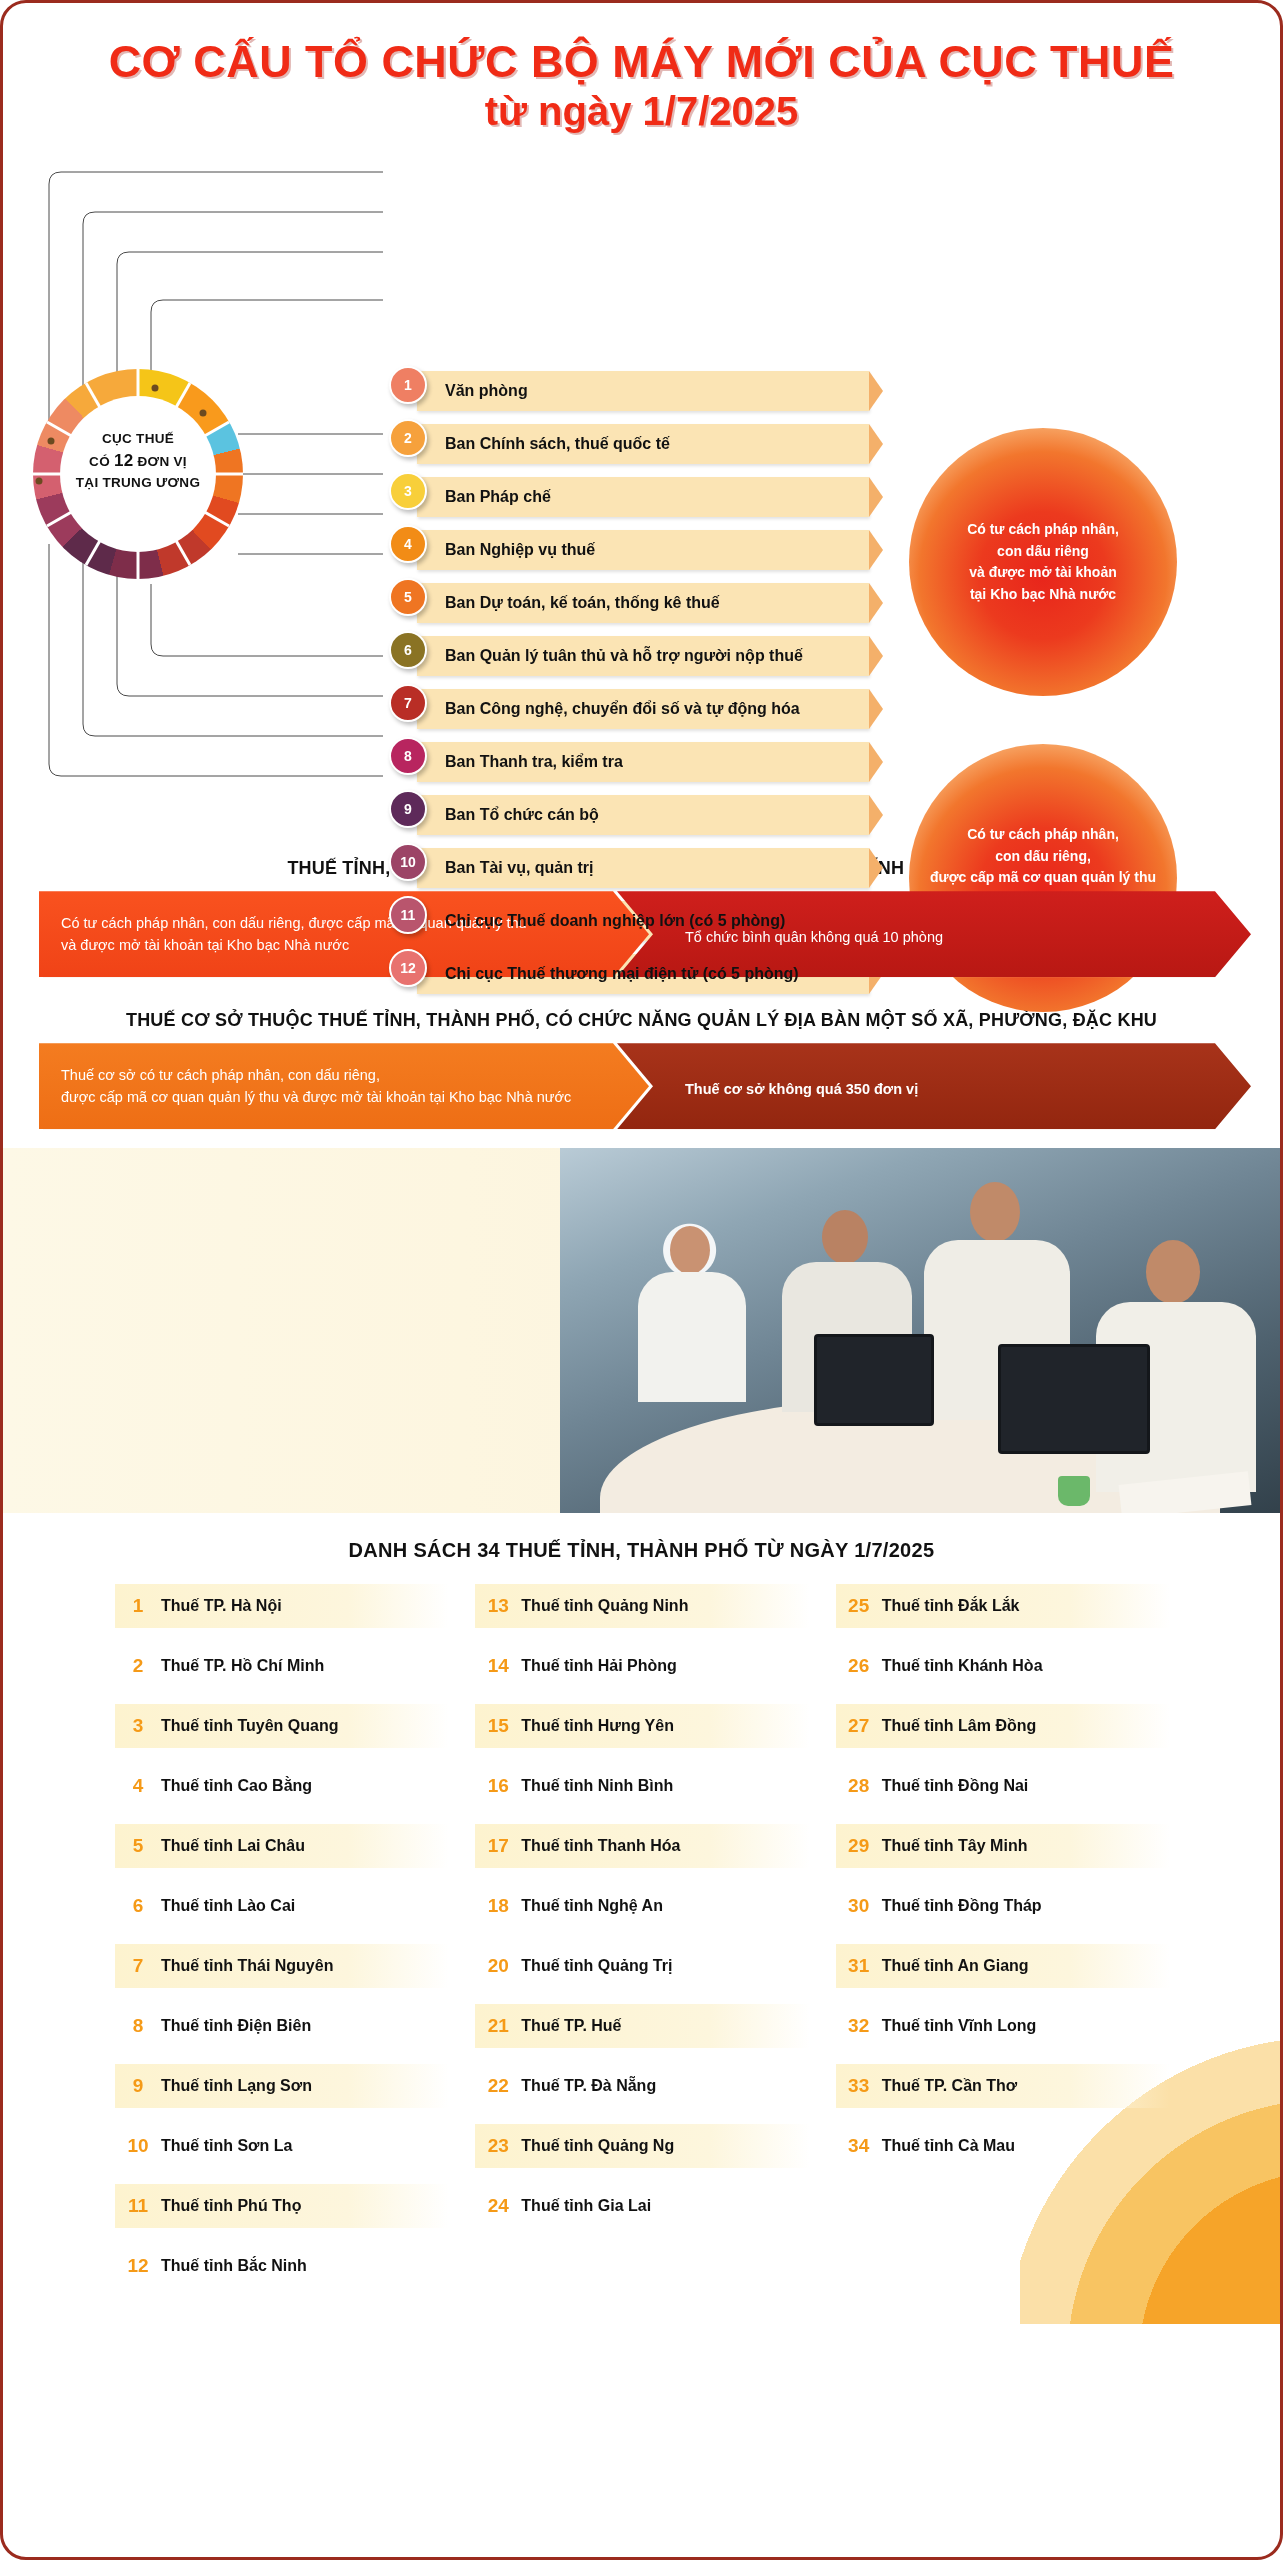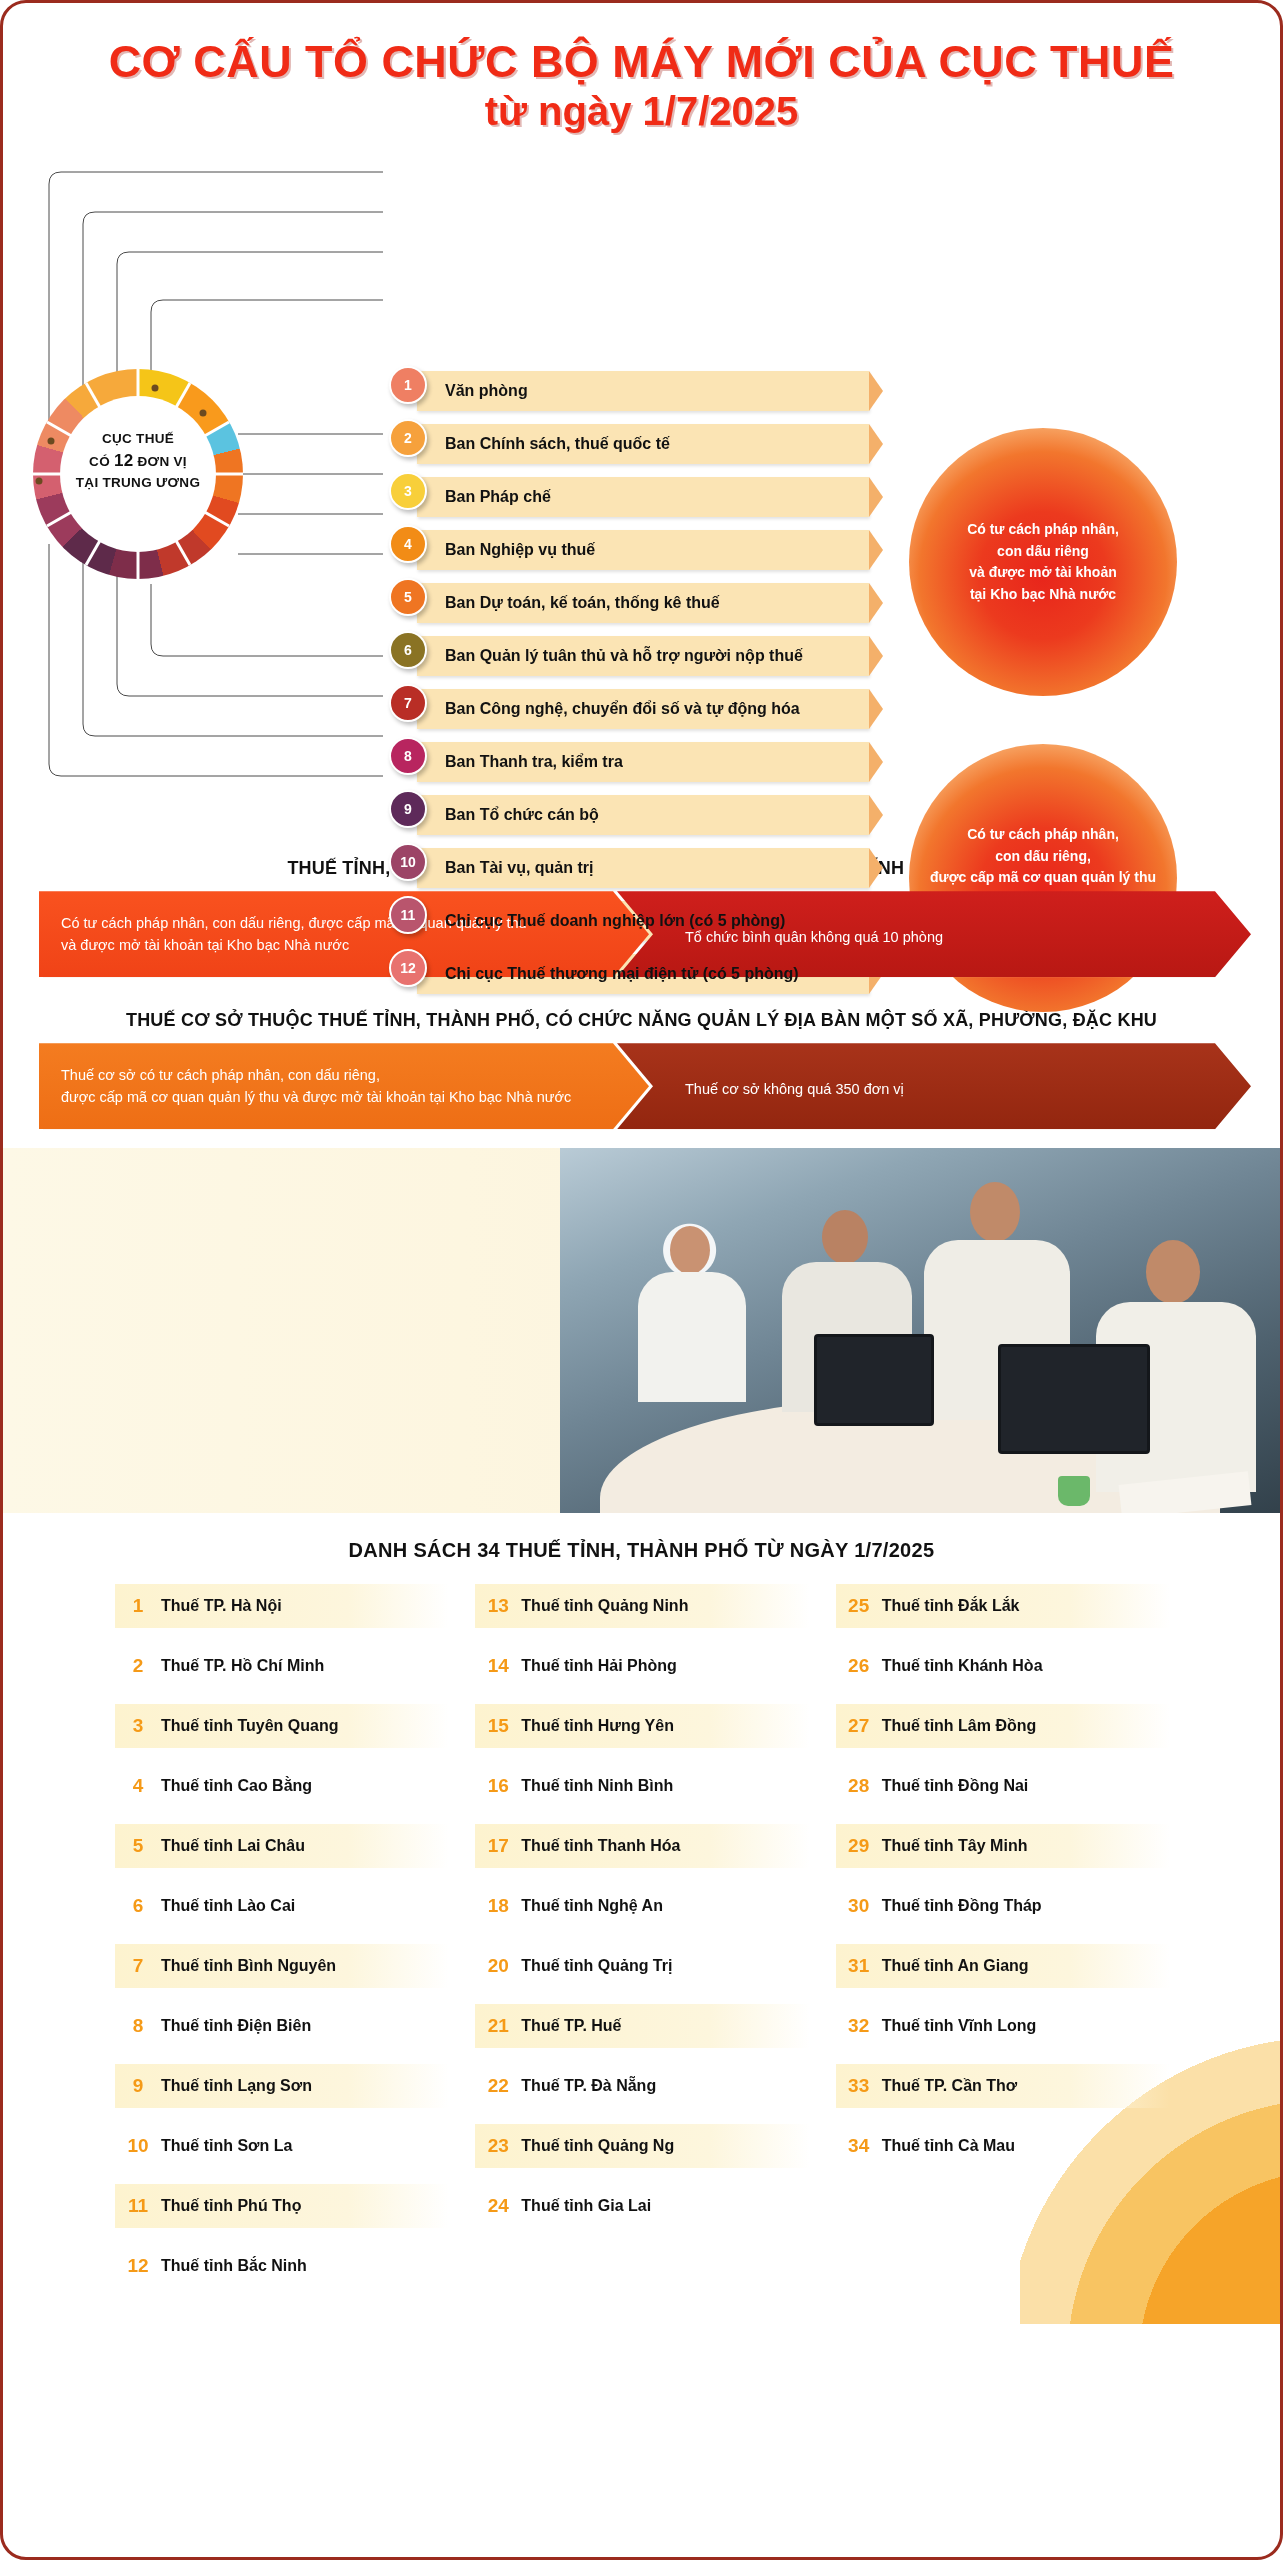--- a/index.html
+++ b/index.html
@@ -187,21 +187,21 @@
     clip-path: polygon(0 0, calc(100% - 36px) 0, 100% 50%, calc(100% - 36px) 100%, 0 100%);
   }
   .chev-b {
     left: 578px; width: 634px;
     padding: 6px 42px 0 68px;
     clip-path: polygon(0 0, calc(100% - 36px) 0, 100% 50%, calc(100% - 36px) 100%, 0 100%, 36px 50%);
   }
   .orange-a { background: linear-gradient(180deg,#f9521f 0%,#f04317 100%); }
   .red-b    { background: linear-gradient(180deg,#cf1f1c 0%,#b81813 100%); }
   .orange-c { background: linear-gradient(180deg,#f47c20 0%,#ee6e15 100%); }
-  .brown-d  { background: linear-gradient(180deg,#a8331a 0%,#93260f 100%); }
+  .brown-d  { background: linear-gradient(180deg,#a8331a 0%,#93260f 100%); font-weight: bold; }
 
   
   .photo-strip {
     position: relative;
     height: 365px;
     background: linear-gradient(90deg,#fdf8e6 0%,#fdf6e0 36%, #f6efe0 100%);
     overflow: hidden;
   }
   .photo {
     position: absolute; right: 0; top: 0; width: 720px; height: 365px;
@@ -466,21 +466,21 @@
           <div class="prov-row alt">
             <div class="prov-num">5</div>
             <div class="prov-name">Thuế tỉnh Lai Châu</div>
           </div>
           <div class="prov-row">
             <div class="prov-num">6</div>
             <div class="prov-name">Thuế tỉnh Lào Cai</div>
           </div>
           <div class="prov-row alt">
             <div class="prov-num">7</div>
-            <div class="prov-name">Thuế tỉnh Bình Nguyên</div>
+            <div class="prov-name">Thuế tỉnh Thái Nguyên</div>
           </div>
           <div class="prov-row">
             <div class="prov-num">8</div>
             <div class="prov-name">Thuế tỉnh Điện Biên</div>
           </div>
           <div class="prov-row alt">
             <div class="prov-num">9</div>
             <div class="prov-name">Thuế tỉnh Lạng Sơn</div>
           </div>
           <div class="prov-row">

